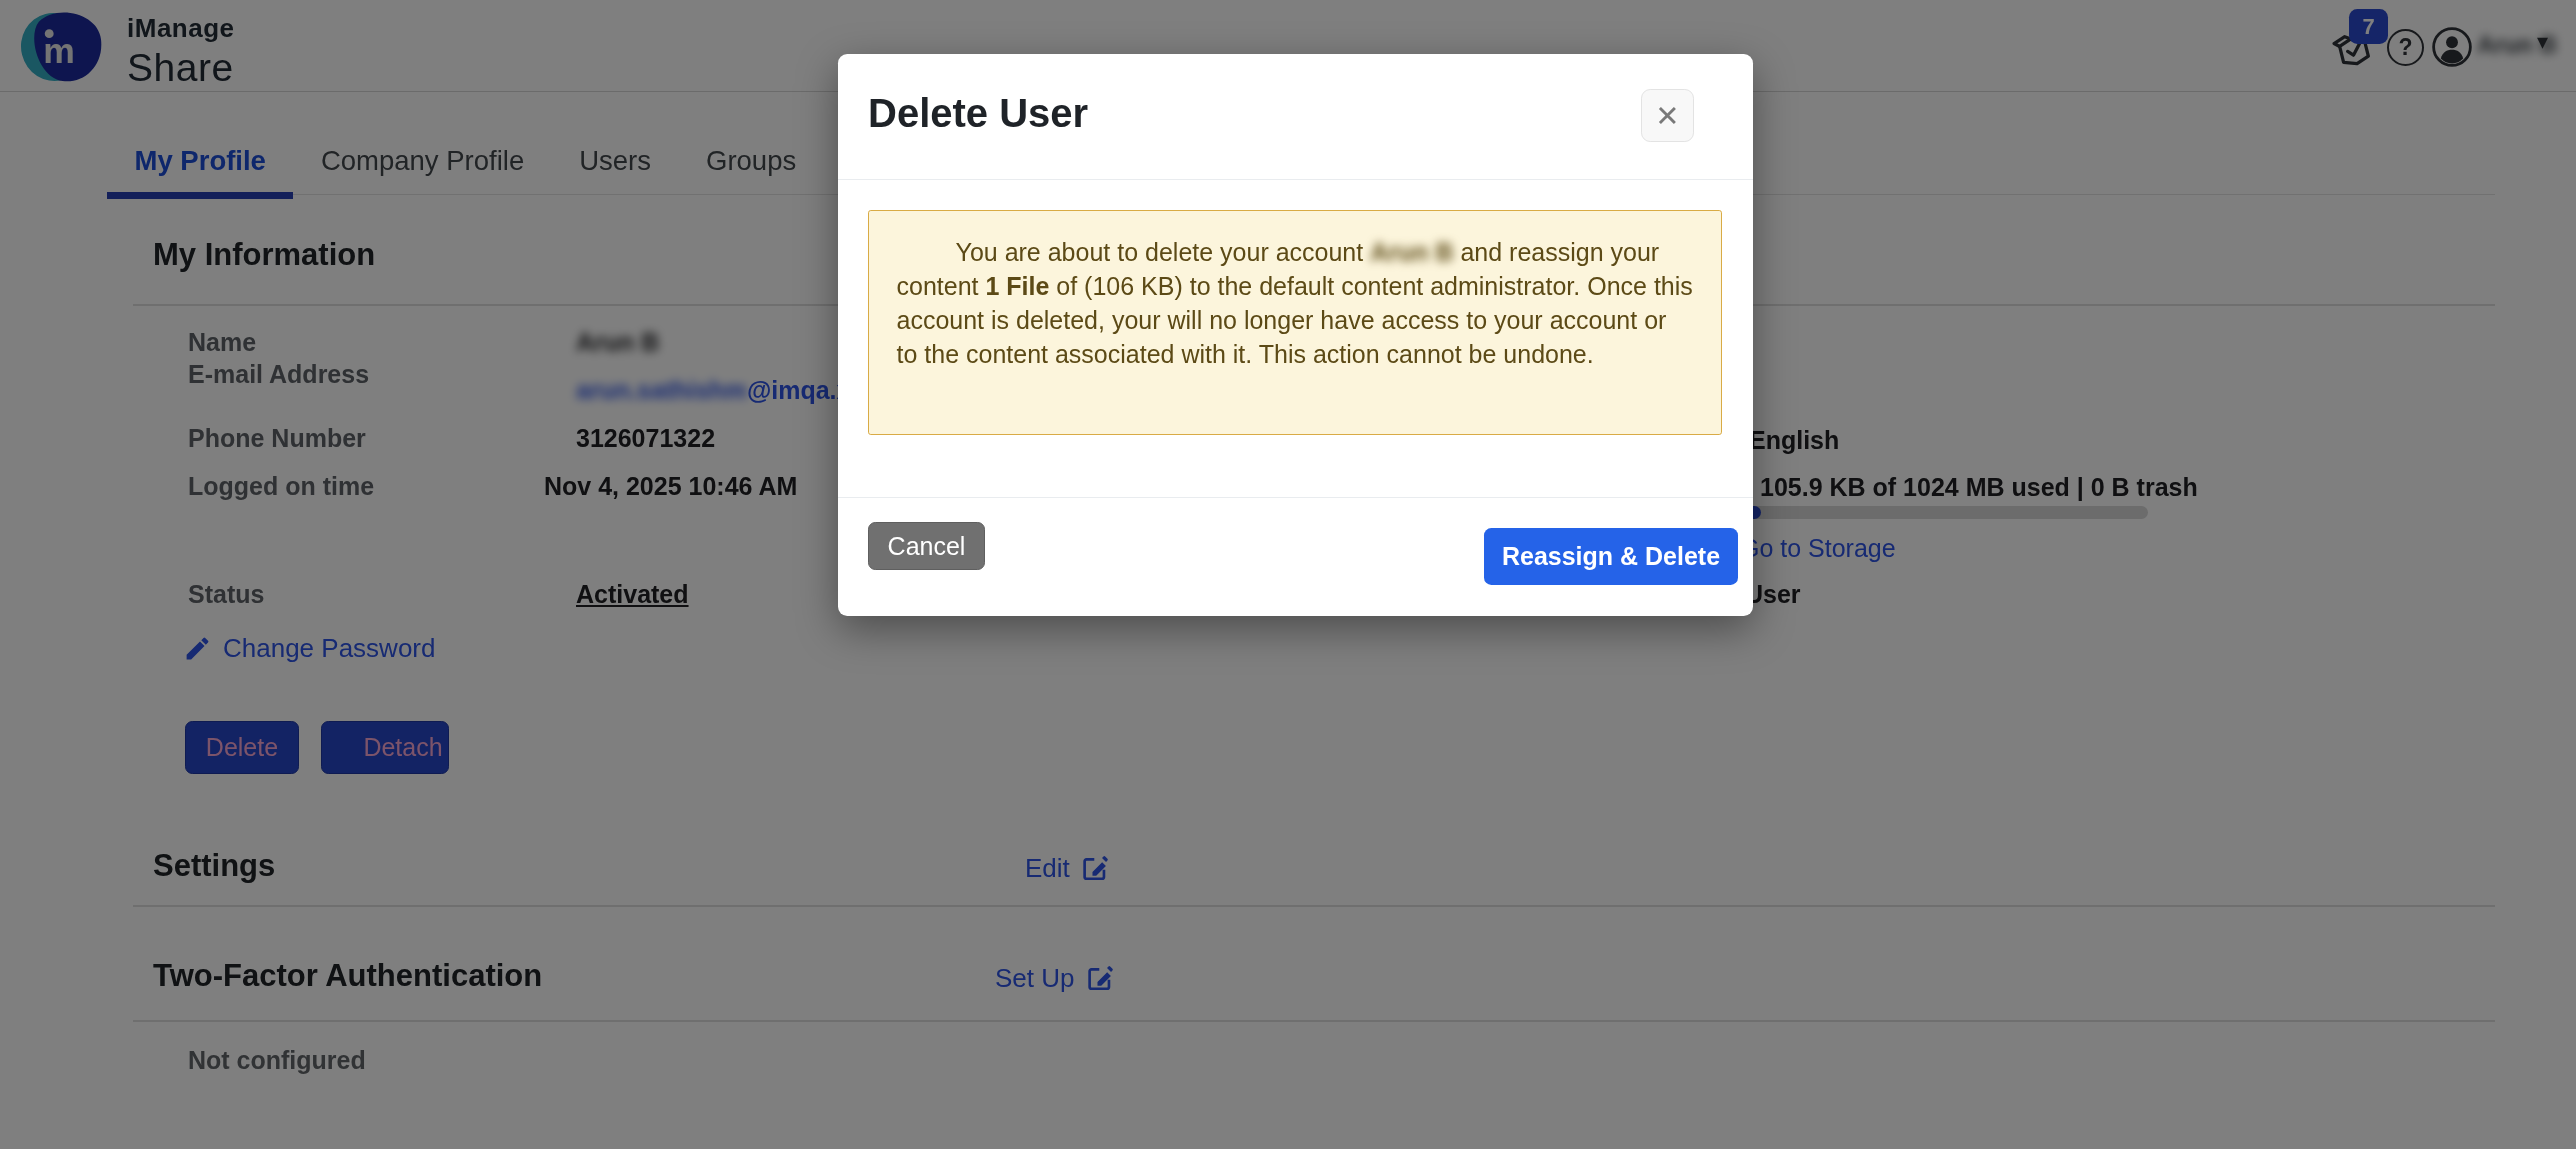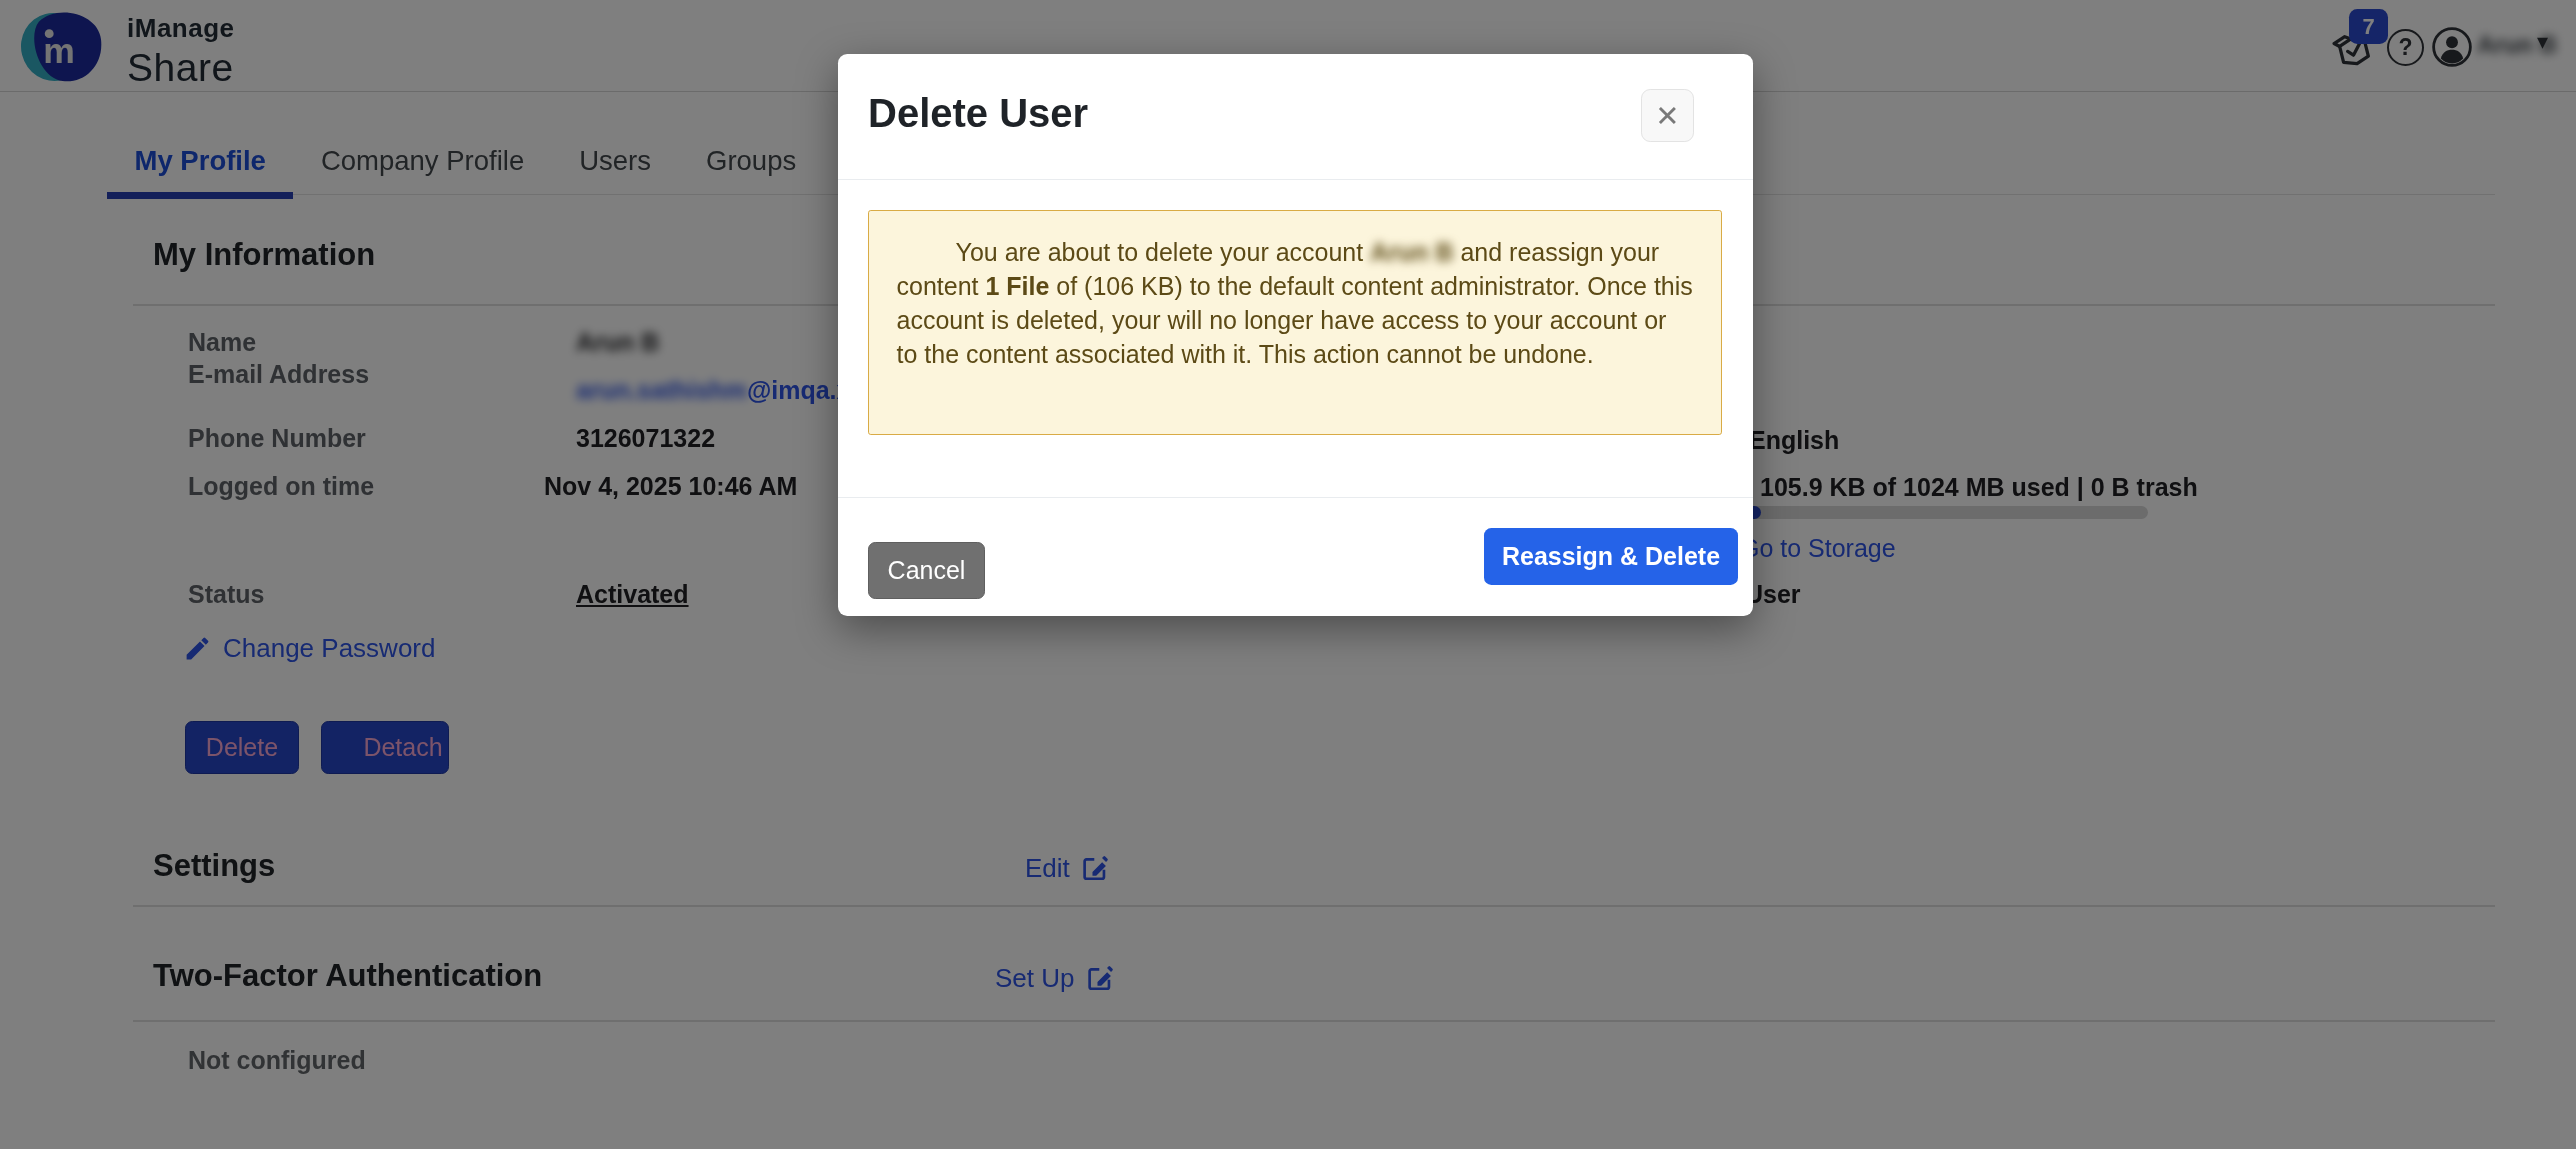--- a/index.html
+++ b/index.html
@@ -46,21 +46,21 @@
   .modal-title { position:absolute; left:30px; top:37px; font-size:40px; font-weight:700; color:#1f2328; }
   .modal-close { position:absolute; left:803px; top:35px; width:53px; height:53px; background:#f8f8f8; border:1.8px solid #e3e3e3; border-radius:9.2px; color:#797979; font-size:29px; display:flex; align-items:center; justify-content:center; cursor:pointer; font-family:inherit; }
   .modal-hr { position:absolute; left:0; width:915px; height:0.9px; background:#e9ecef; }
 
   .warnbox { position:absolute; left:30px; top:156px; width:854px; height:225px; background:#fcf5dc; border:1.8px solid #d9ab45; border-radius:2.8px; padding:22px 27.5px; color:#5c4a16; font-size:25px; line-height:34px; }
   .warn-line1 { display:flex; align-items:flex-start; }
   .warn-icon { flex:0 0 auto; margin:-1.8px 14.7px 0 0; }
   .warn-para { margin-top:1.8px; text-indent:59px; }
   .b { font-weight:700; }
 
-  .btn-cancel { position:absolute; left:30px; top:488px; width:117px; height:57px; background:#707070; border:1.8px solid #5f5f5f; border-radius:7.3px; color:#fff; font-size:25px; font-family:inherit; cursor:pointer; }
+  .btn-cancel { position:absolute; left:30px; top:468px; width:117px; height:48px; background:#707070; border:1.8px solid #5f5f5f; border-radius:7.3px; color:#fff; font-size:25px; font-family:inherit; cursor:pointer; }
   .btn-primary { position:absolute; left:646px; top:474px; width:254px; height:57px; background:#2563e8; border:none; border-radius:7.3px; color:#fff; font-size:25px; font-weight:700; font-family:inherit; cursor:pointer; }
 </style>
 </head>
 <body>
 
 <div class="header">
   <svg class="logo-svg" width="95" height="77" viewBox="0 0 64 52">
     <ellipse cx="24" cy="27" rx="22" ry="23" fill="#35aec4" transform="rotate(-14 24 27)"></ellipse>
     <path d="M14 10 C26 -2 54 4 56 22 C58 40 44 52 30 50 C14 48 6 20 14 10 Z" fill="#1d2b9e"></path>
     <circle cx="21" cy="18" r="3" fill="#e8e8e8"></circle>

